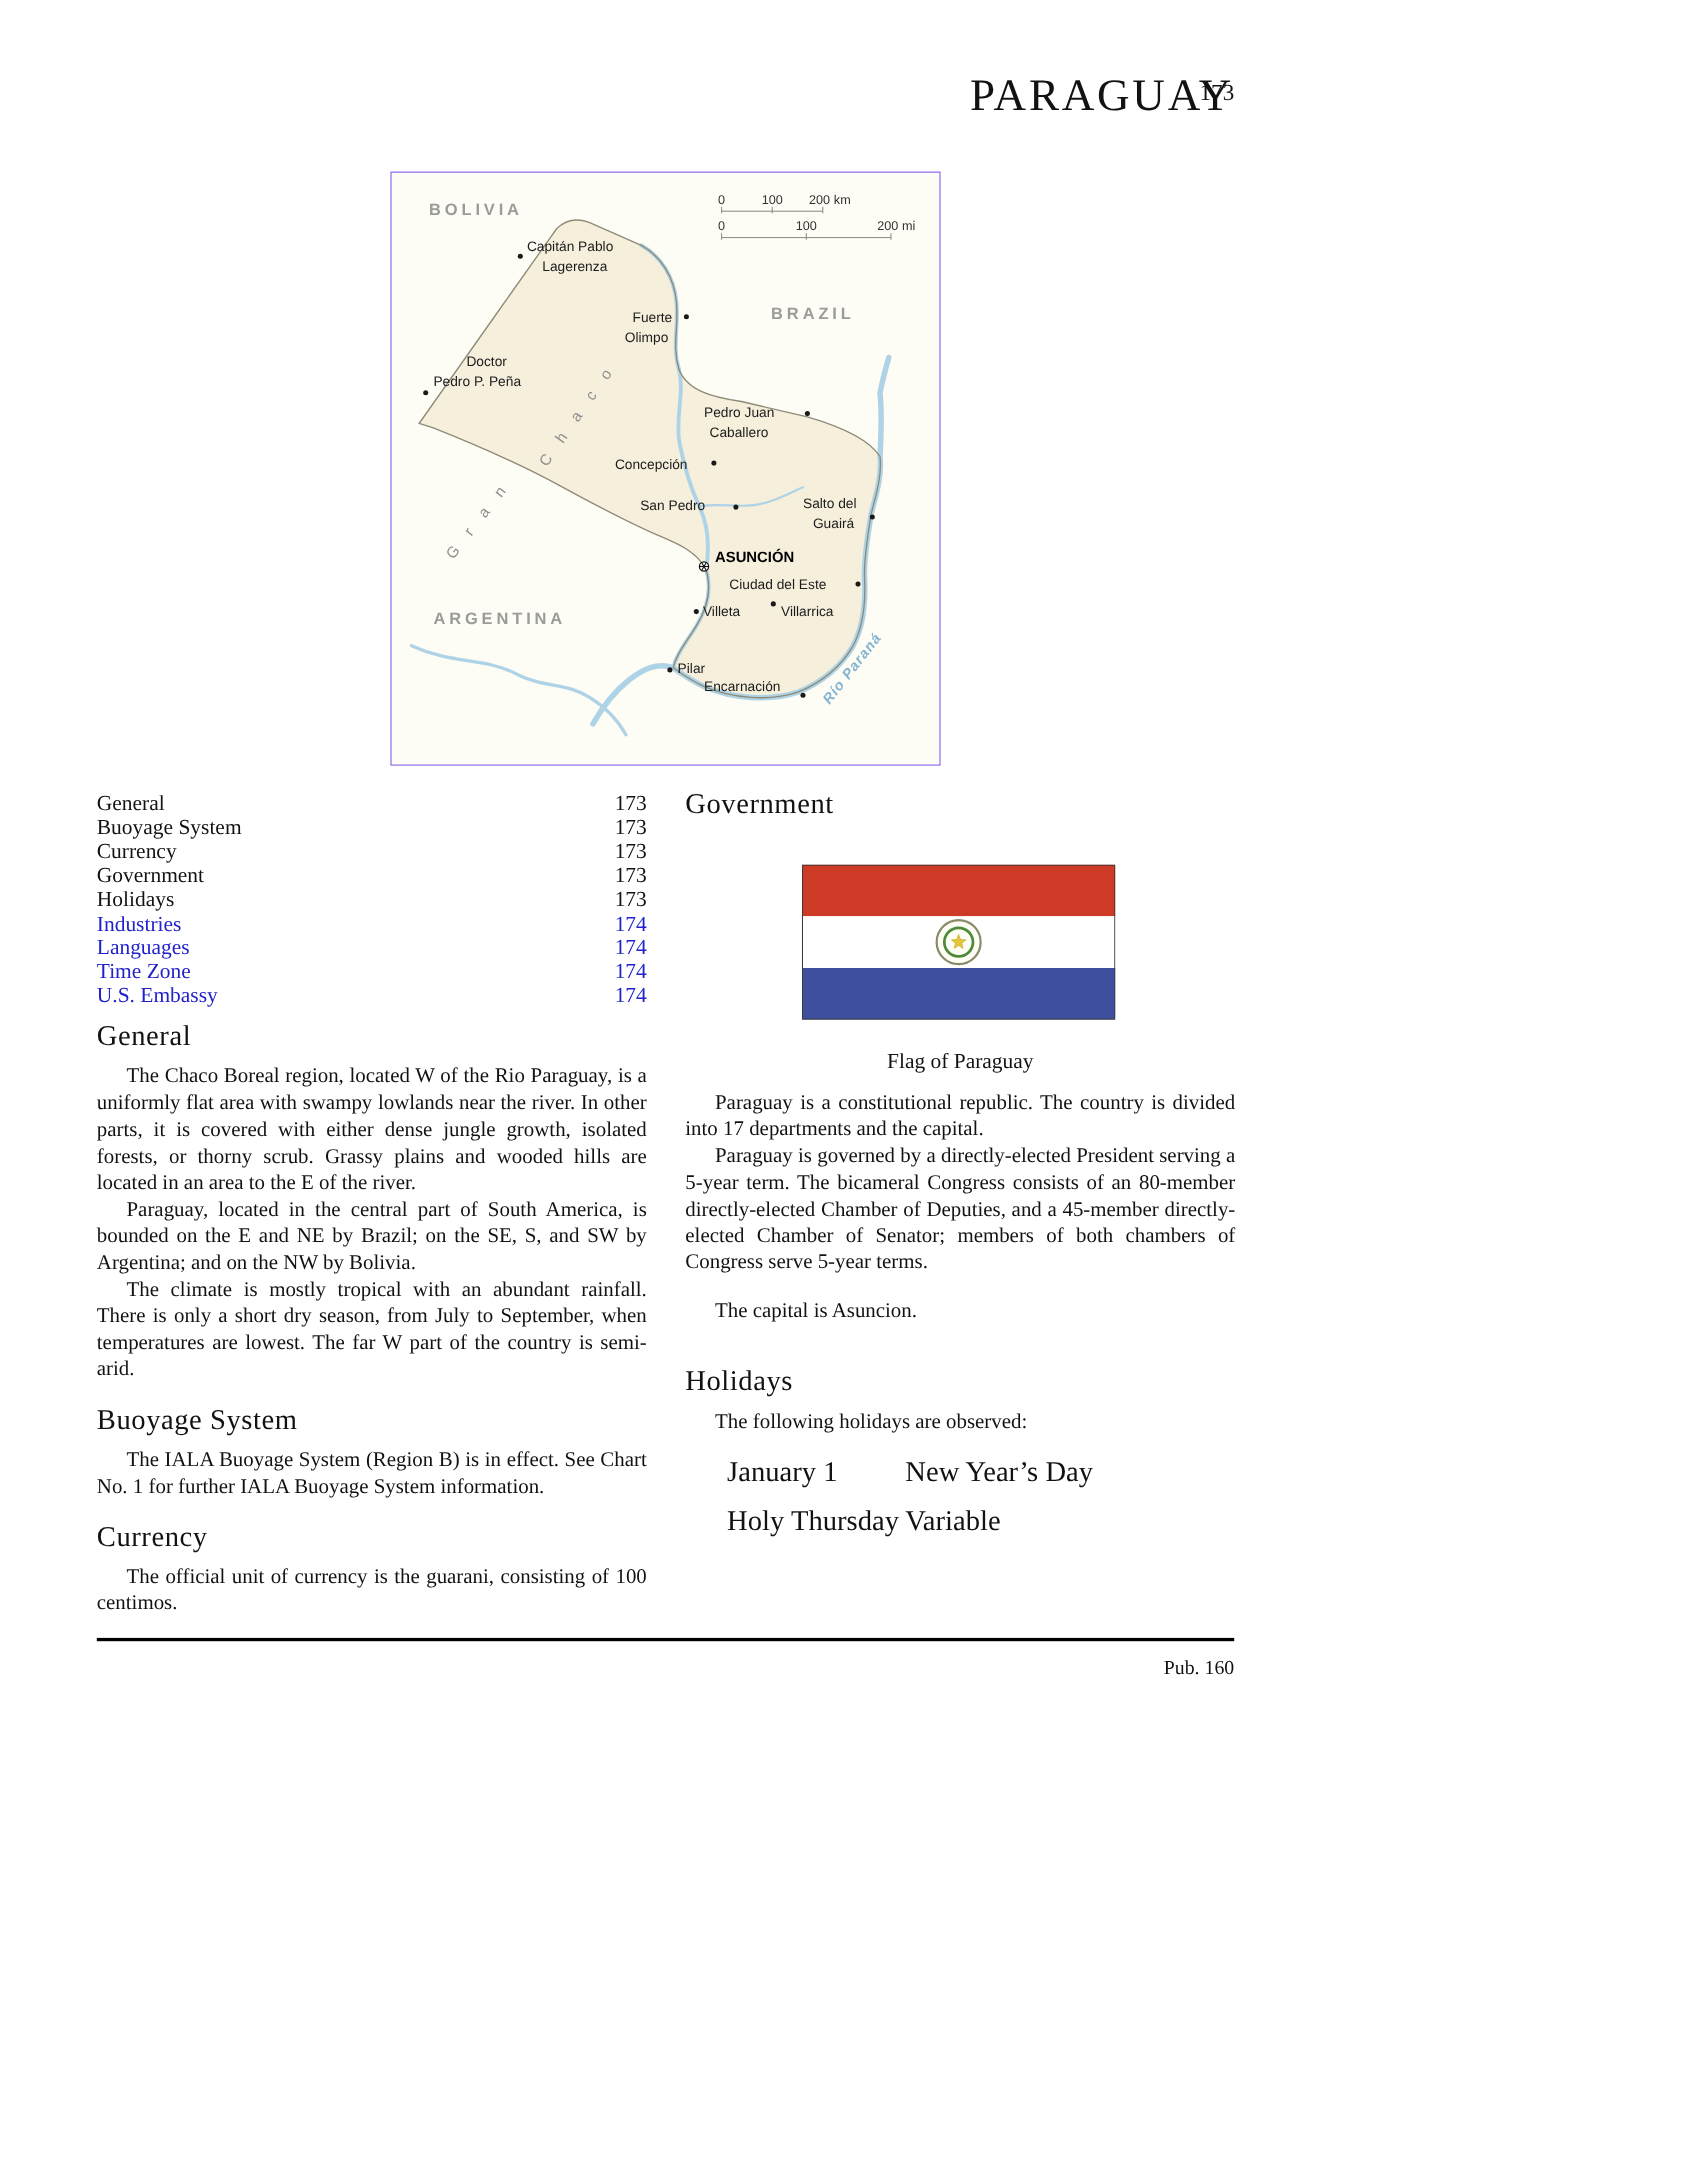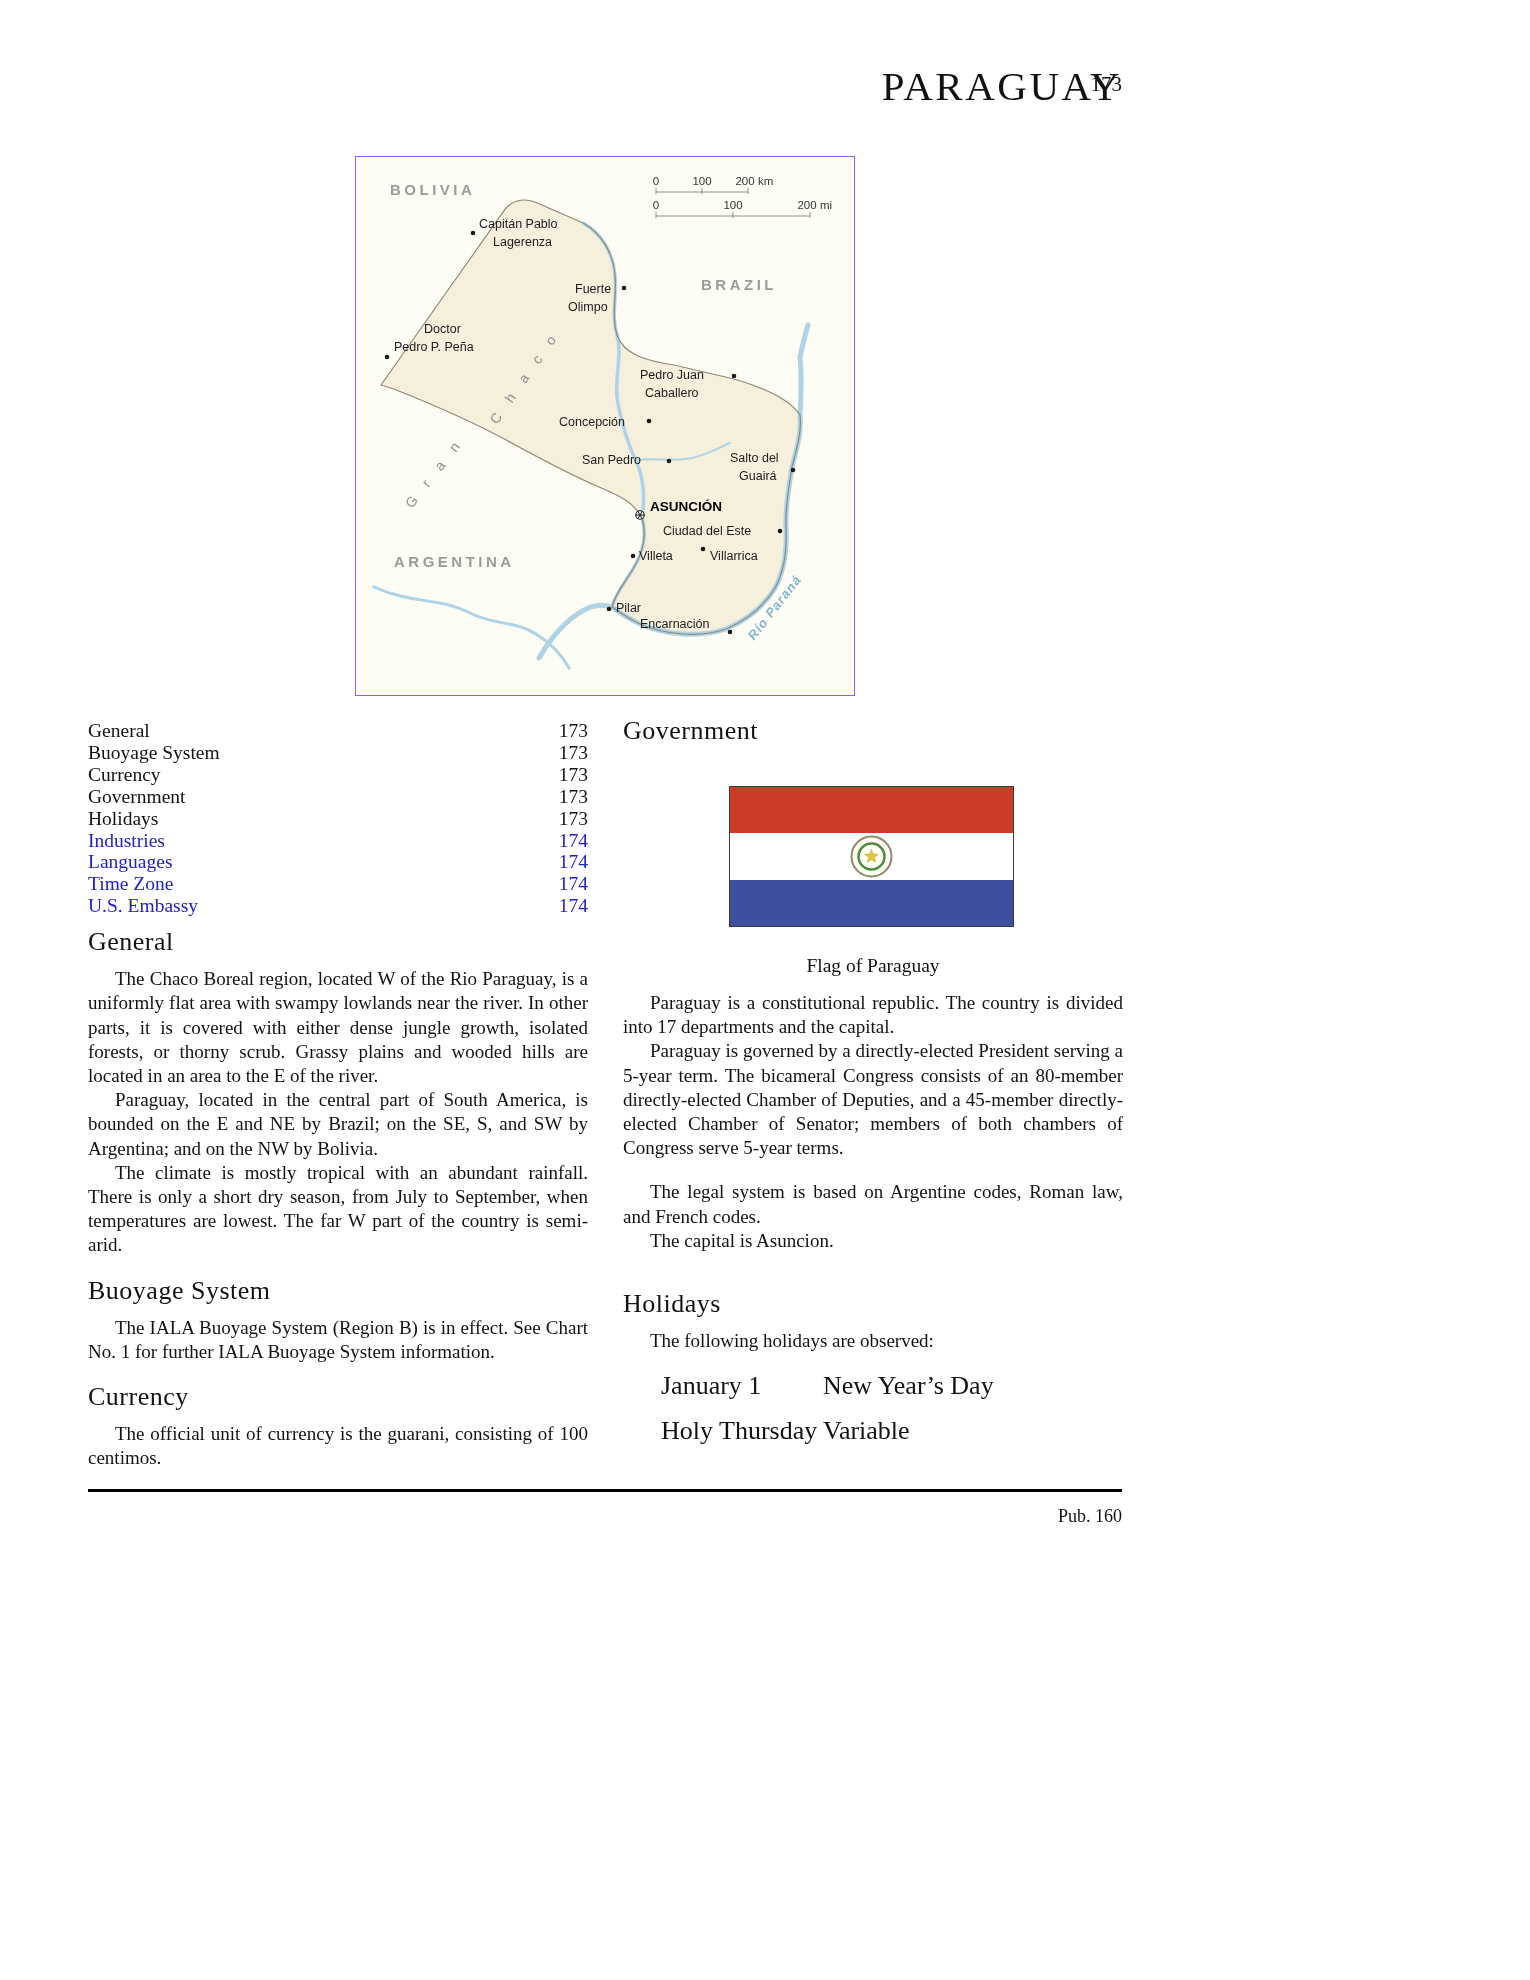--- a/index.html
+++ b/index.html
@@ -220,21 +220,20 @@
         </g>
         <rect id="flag-border" x="0.5" y="0.5" width="284" height="140" fill="none" stroke-width="1" stroke="#3a3a3a"></rect>
       </svg>
     </div>
     <div id="flag-caption">Flag of Paraguay</div>
     <div id="gov-paras">
         <p class="body-p">Paraguay is a constitutional republic. The country is divided into 17 departments and the capital.</p>
         <p class="body-p">Paraguay is governed by a directly-elected President serving a 5-year term. The bicameral Congress consists of an 80-member directly-elected Chamber of Deputies, and a 45-member directly-elected Chamber of Senator; members of both chambers of Congress serve 5-year terms.</p>
       </div>
     <div id="gov-paras2">
-        <p class="body-p">The legal system is based on Argentine codes, Roman law, and French codes.</p>
         <p class="body-p">The capital is Asuncion.</p>
       </div>
     <h2 class="sec" id="holidays-heading">Holidays</h2>
     <p class="body-p" id="holidays-intro">The following holidays are observed:</p>
     <div id="holiday-rows">
         <div>January 1</div>
         <div>New Year’s Day</div>
         <div>Holy Thursday</div>
         <div>Variable</div>
       </div>

